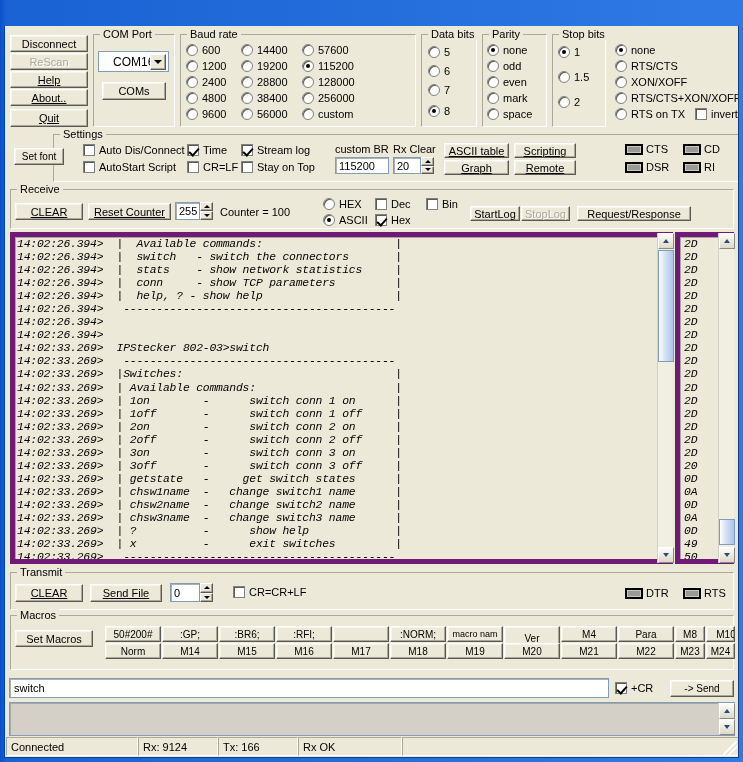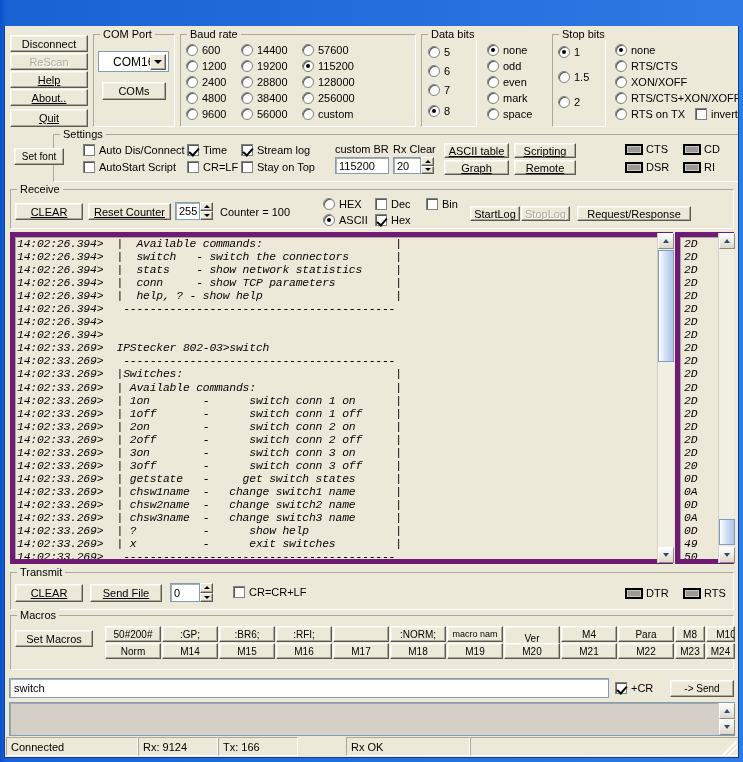--- a/index.html
+++ b/index.html
@@ -429,20 +429,23 @@
       </div>
     <div class="radio" style="left:423px; top:58px;">
         <span class="dot"></span>
         <span>7</span>
       </div>
     <div class="radio on" style="left:423px; top:79px;">
         <span class="dot"></span>
         <span>8</span>
       </div>
 
+    <div class="group" style="left:477px; top:8px; width:65px; height:93px;">
+      <div class="glabel">Parity</div>
+    </div>
     <div class="radio on" style="left:482px; top:18px;">
         <span class="dot"></span>
         <span>none</span>
       </div>
     <div class="radio" style="left:482px; top:34px;">
         <span class="dot"></span>
         <span>odd</span>
       </div>
     <div class="radio" style="left:482px; top:50px;">
         <span class="dot"></span>
@@ -838,19 +841,19 @@
         </div>
       <div class="sb-btn" style="bottom:0;">
           <span class="chev down"></span>
         </div>
     </div>
 
     <div class="statusbar" style="left:1px; top:711px; width:733px;">
       <div class="cell" style="width:132px;">Connected</div>
       <div class="cell" style="width:80px;">Rx: 9124</div>
       <div class="cell" style="width:80px;">Tx: 166</div>
-      <div class="cell" style="width:124px;margin-left:48px;">Rx OK</div>
+      <div class="cell" style="width:104px;">Rx OK</div>
       <div class="cell" style="flex:1;"></div>
       <div class="grip"></div>
     </div>
 
   </div>
 </div>
 
 </body></html>

